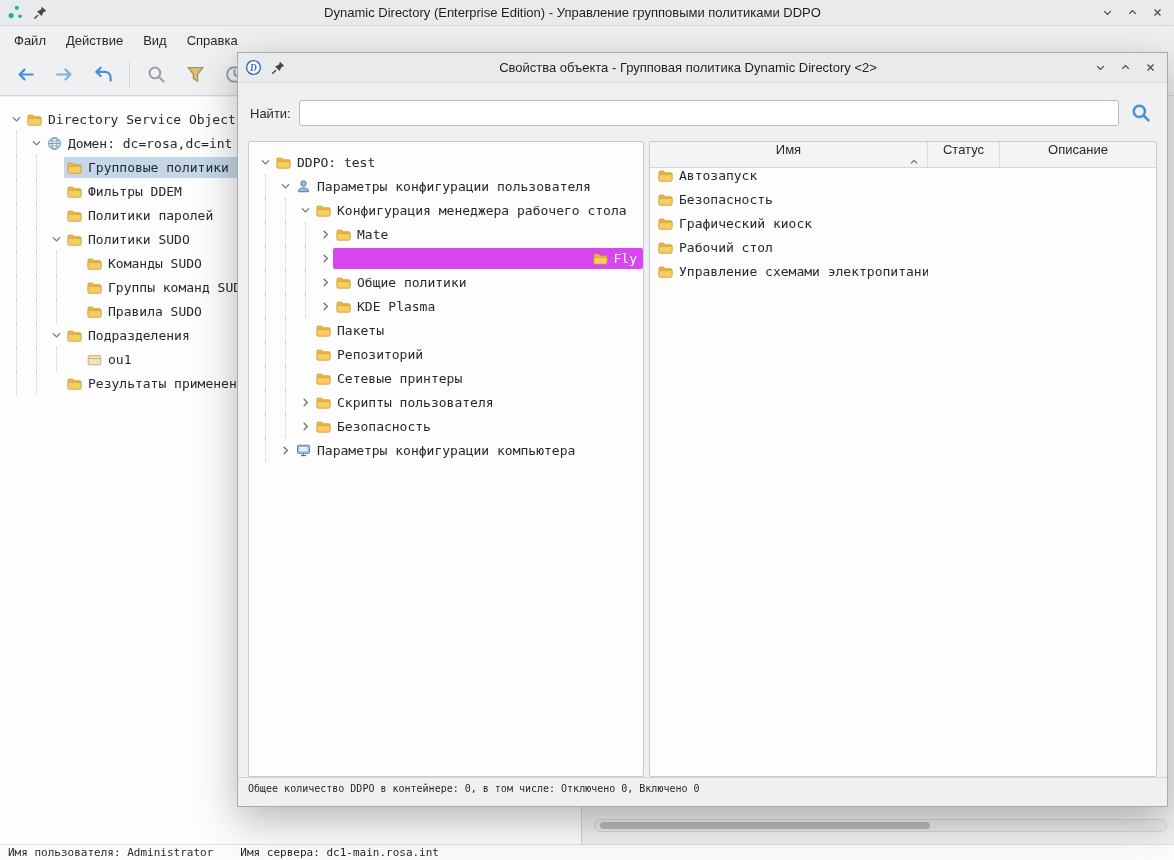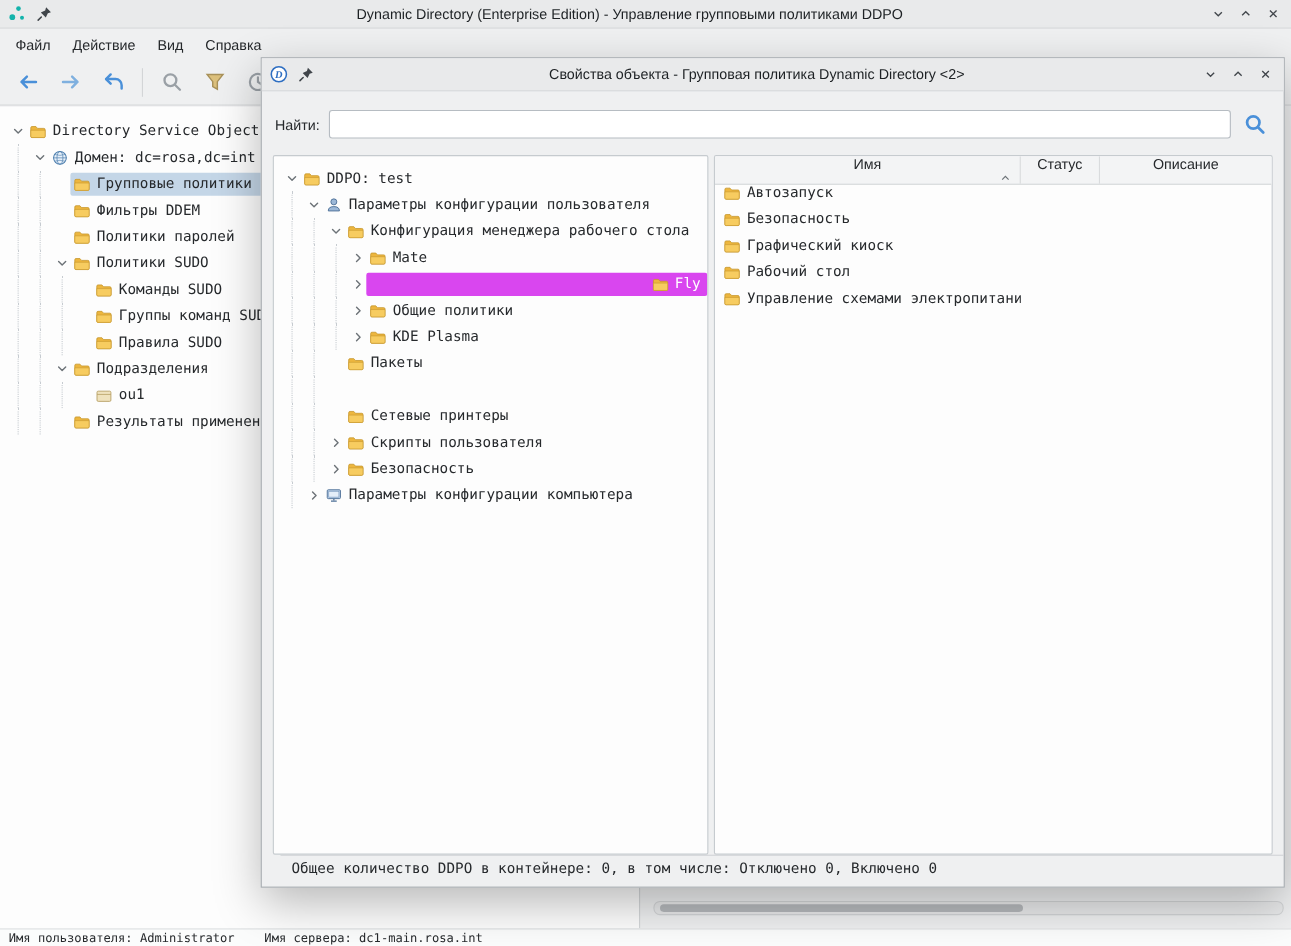--- a/index.html
+++ b/index.html
@@ -71,21 +71,21 @@
   .sort-ind { margin-left:auto; display:flex; }
   .table-body { flex:1 1 auto; overflow:hidden; }
   .table-row { display:flex; height:24px; align-items:flex-start; }
   .td { display:flex; align-items:center; padding:0 8px; overflow:hidden; }
   .td-0 { width:278px; flex:0 0 278px; gap:6px; }
   .td-1 { width:72px; flex:0 0 72px; }
   .td-2 { flex:1 1 auto; }
 
   .dialog-status {
     flex:0 0 29px; border-top:1px solid #d2d4d6; padding:5px 10px 0 10px;
-    font-family:"DejaVu Sans Mono","Liberation Mono",monospace; font-size:13px; overflow:hidden; white-space:nowrap;margin-left:17px;
+    font-family:"DejaVu Sans Mono","Liberation Mono",monospace; font-size:10px; overflow:hidden; white-space:nowrap;
   }
 
   .h-scrollbar {
     position:absolute; left:594px; right:7px; top:819px; height:13px;
     background:#e9eaeb; border:1px solid #d4d6d8; border-radius:6px;
   }
   .h-thumb { position:absolute; left:5px; top:2px; height:7px; width:330px; background:#b6b9bc; border-radius:4px; }
 
   .main-statusbar {
     position:absolute; left:0; right:0; bottom:0; height:16px;
@@ -592,20 +592,29 @@
                   <path d="M1 5.8H15V11.8Q15 13 13.8 13H2.2Q1 13 1 11.8Z" fill="#f7cc60" stroke="#c7982e" stroke-width="0.6"></path>
                 </svg>
               </span>
               <span class="lbl">Пакеты</span>
             </span>
           </div>
           <div class="tree-row">
             <span class="indent-cell"></span>
             <span class="indent-cell"></span>
             <span class="expander"></span>
+            <span class="row-body">
+              <span class="ic">
+                <svg width="15" height="13" viewBox="0 0 16 14">
+                  <path d="M1 3.4Q1 2.2 2.2 2.2H6L7.6 4H13.8Q15 4 15 5.2V11.8Q15 13 13.8 13H2.2Q1 13 1 11.8Z" fill="#edb63e" stroke="#c7982e" stroke-width="0.8"></path>
+                  <path d="M1 5.8H15V11.8Q15 13 13.8 13H2.2Q1 13 1 11.8Z" fill="#f7cc60" stroke="#c7982e" stroke-width="0.6"></path>
+                </svg>
+              </span>
+              <span class="lbl">Репозиторий</span>
+            </span>
           </div>
           <div class="tree-row">
             <span class="indent-cell"></span>
             <span class="indent-cell"></span>
             <span class="expander"></span>
             <span class="row-body">
               <span class="ic">
                 <svg width="15" height="13" viewBox="0 0 16 14">
                   <path d="M1 3.4Q1 2.2 2.2 2.2H6L7.6 4H13.8Q15 4 15 5.2V11.8Q15 13 13.8 13H2.2Q1 13 1 11.8Z" fill="#edb63e" stroke="#c7982e" stroke-width="0.8"></path>
                   <path d="M1 5.8H15V11.8Q15 13 13.8 13H2.2Q1 13 1 11.8Z" fill="#f7cc60" stroke="#c7982e" stroke-width="0.6"></path>

